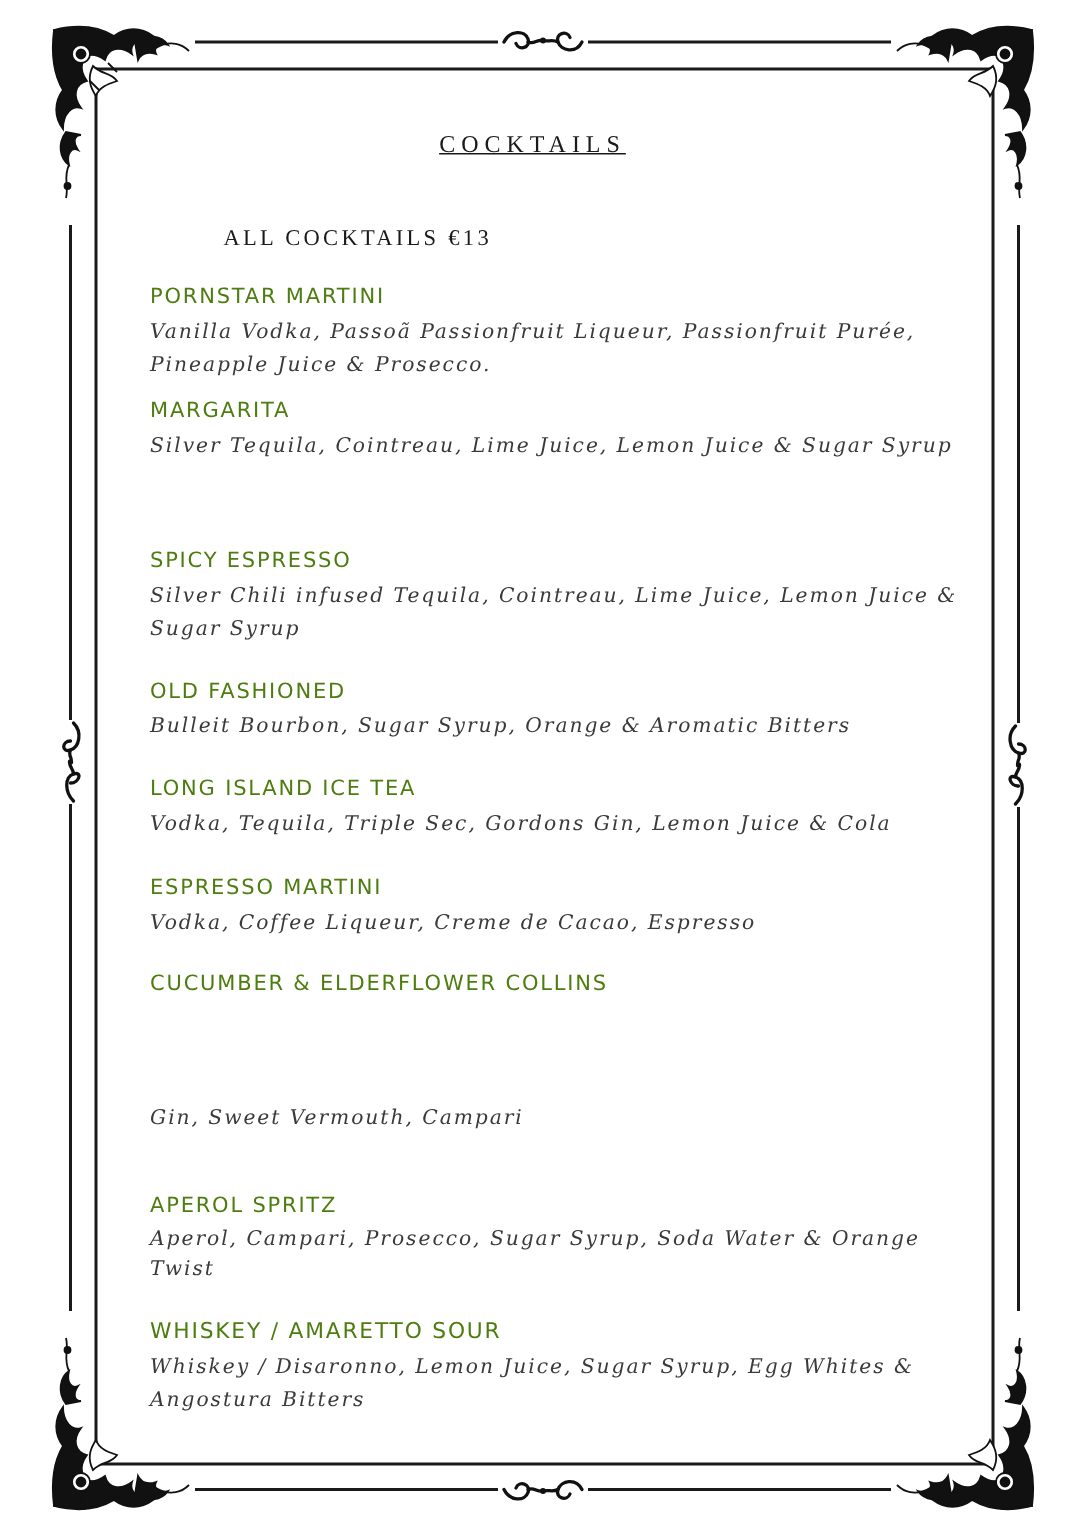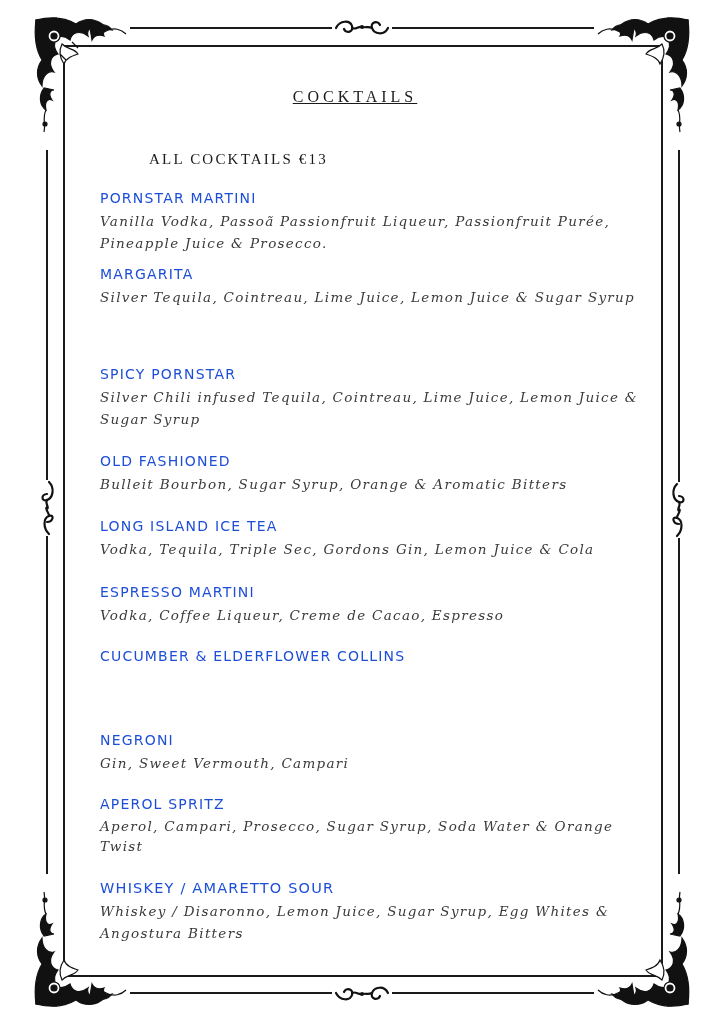--- a/index.html
+++ b/index.html
@@ -25,21 +25,21 @@
   .side-orn-left { left: 39px; top: 480px; }
   .side-orn-right { left: 671px; top: 482px; transform: scaleX(-1); }
 
   .title { position: absolute; left: 0; width: 710px; top: 88px; text-align: center;
     font-family: "Liberation Serif", serif; font-size: 16px; letter-spacing: 4px; color: #1a1a1a; text-decoration: underline; }
   .price-heading { position: absolute; left: 101px; top: 151px;
     font-family: "Liberation Serif", serif; font-size: 15px; letter-spacing: 2.2px; color: #1a1a1a; margin-left: 48px; }
   .items { position: absolute; left: 100px; top: 189px; width: 545px; }
   .item { }
   .item-name { font-family: "DejaVu Sans", sans-serif; font-size: 14px; letter-spacing: 1.2px;
-    color: #1d4ed8; line-height: 18px; }
+    color: #4d7c0f; line-height: 18px; }
   .item-desc { font-family: "DejaVu Serif", serif; font-style: italic; font-size: 13.5px;
     letter-spacing: 1.3px; color: #3a3a3a; line-height: 22px; margin-top: 3px; }
   .item.compact .item-desc { line-height: 20px; }
 </style>
 </head>
 <body>
 
 <div class="frame-line outer-top"></div>
 <div class="frame-line outer-bottom"></div>
 <div class="frame-line outer-left"></div>
@@ -151,40 +151,39 @@
 <div class="items">
   <div class="item" style="position:absolute; top:0;">
     <div class="item-name">PORNSTAR MARTINI</div>
     <div class="item-desc">Vanilla Vodka, Passoã Passionfruit Liqueur, Passionfruit Purée, Pineapple Juice &amp; Prosecco.</div>
   </div>
   <div class="item" style="position:absolute; top:76px;">
     <div class="item-name">MARGARITA</div>
     <div class="item-desc">Silver Tequila, Cointreau, Lime Juice, Lemon Juice &amp; Sugar Syrup</div>
   </div>
   <div class="item" style="position:absolute; top:176px;">
-    <div class="item-name">SPICY PORNSTAR</div>
+    <div class="item-name">SPICY ESPRESSO</div>
     <div class="item-desc">Silver Chili infused Tequila, Cointreau, Lime Juice, Lemon Juice &amp; Sugar Syrup</div>
   </div>
   <div class="item" style="position:absolute; top:263px;">
     <div class="item-name">OLD FASHIONED</div>
     <div class="item-desc">Bulleit Bourbon, Sugar Syrup, Orange &amp; Aromatic Bitters</div>
   </div>
   <div class="item" style="position:absolute; top:328px;">
     <div class="item-name">LONG ISLAND ICE TEA</div>
     <div class="item-desc">Vodka, Tequila, Triple Sec, Gordons Gin, Lemon Juice &amp; Cola</div>
   </div>
   <div class="item" style="position:absolute; top:394px;">
     <div class="item-name">ESPRESSO MARTINI</div>
     <div class="item-desc">Vodka, Coffee Liqueur, Creme de Cacao, Espresso</div>
   </div>
   <div class="item compact" style="position:absolute; top:458px;">
     <div class="item-name">CUCUMBER &amp; ELDERFLOWER COLLINS</div>
   </div>
   <div class="item" style="position:absolute; top:542px;">
-    <div class="item-name">NEGRONI</div>
     <div class="item-desc">Gin, Sweet Vermouth, Campari</div>
   </div>
   <div class="item compact" style="position:absolute; top:606px;">
     <div class="item-name">APEROL SPRITZ</div>
     <div class="item-desc">Aperol, Campari, Prosecco, Sugar Syrup, Soda Water &amp; Orange Twist</div>
   </div>
   <div class="item" style="position:absolute; top:690px;">
     <div class="item-name" style="font-size:14.5px;">WHISKEY / AMARETTO SOUR</div>
     <div class="item-desc">Whiskey / Disaronno, Lemon Juice, Sugar Syrup, Egg Whites &amp; Angostura Bitters</div>
   </div>

